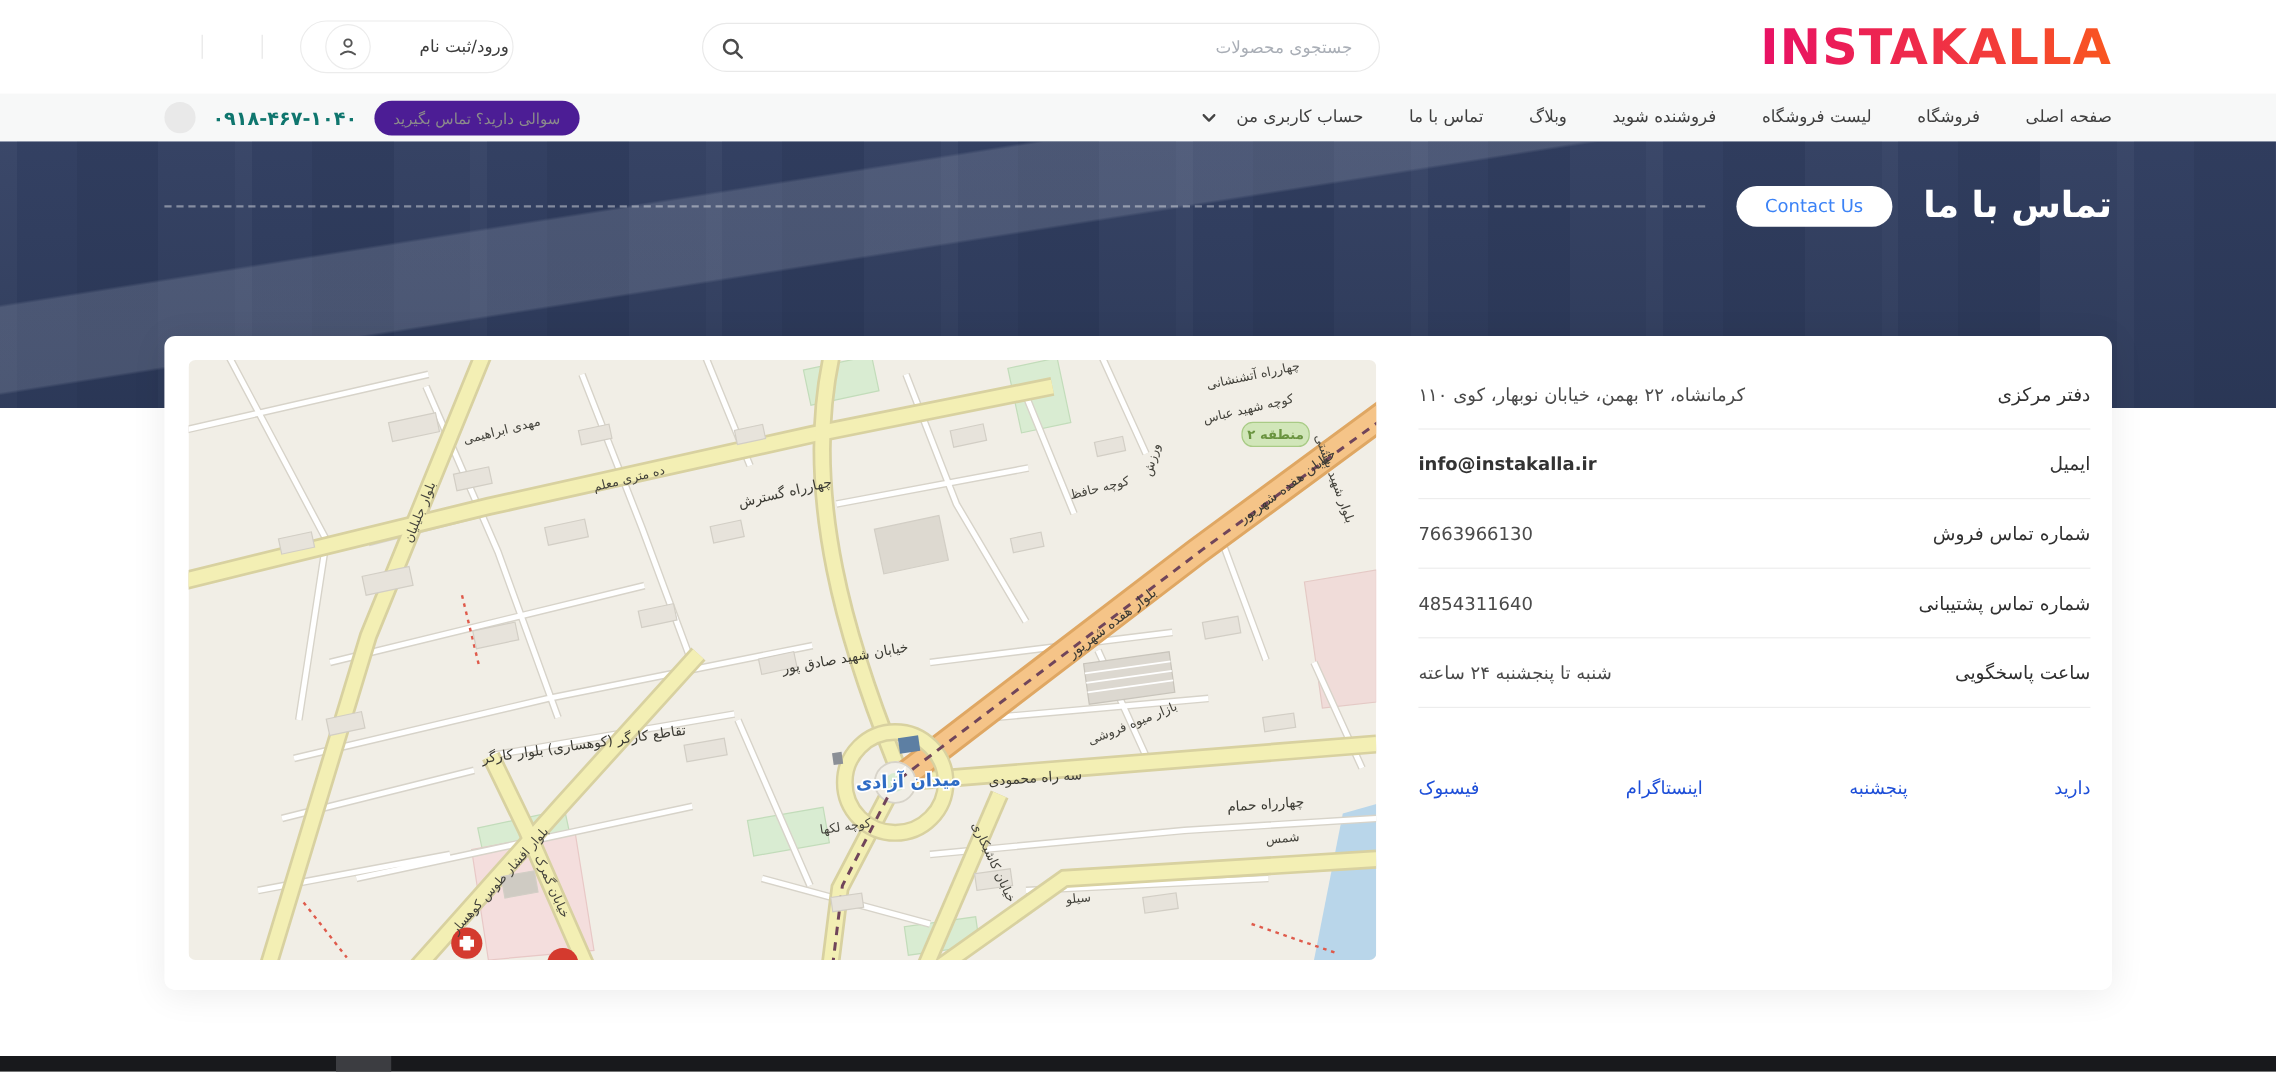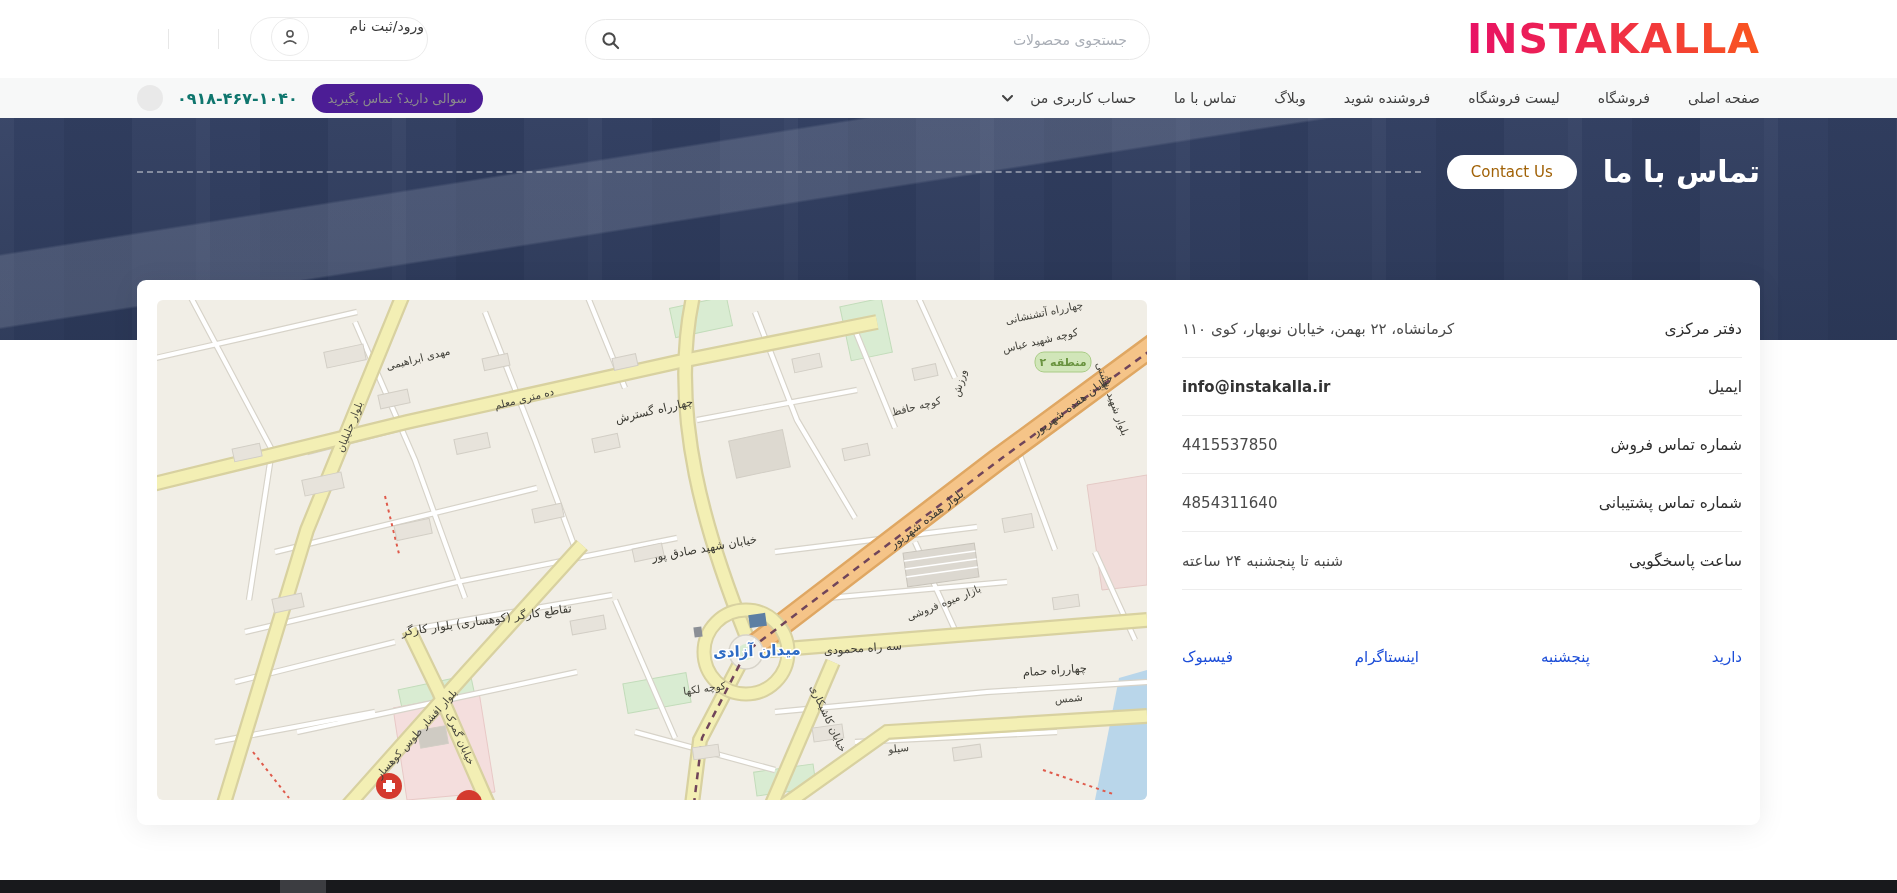--- a/index.html
+++ b/index.html
@@ -13,21 +13,21 @@
     background:linear-gradient(90deg,#e81165 0%,#ef2b4a 45%,#f9561f 100%);
     -webkit-background-clip:text; background-clip:text; color:transparent; }
   .search { position:absolute; left:585px; top:19px; width:565px; height:41px;
     border:1px solid #e9e9e9; border-radius:21px; background:#fff; }
   .search input { position:absolute; inset:0; border:none; outline:none; background:transparent;
     font-family:inherit; font-size:14px; color:#444; padding:0 22px 0 46px; text-align:right; }
   .search input::placeholder { color:#a9aeb6; }
   .search-icon { position:absolute; left:15px; top:11px; width:19px; height:19px; }
   .login-btn { position:absolute; left:250px; top:17px; width:178px; height:44px;
     border:1px solid #ececec; border-radius:22px; background:#fff; display:flex;
-    align-items:flex-start; justify-content:space-between; padding:0 3px 0 20px; cursor:pointer; }
+    align-items:center; justify-content:space-between; padding:0 3px 0 20px; cursor:pointer; }
   .login-btn .lbl { font-size:14px; color:#3c3c3c; }
   .person-circle { width:38px; height:38px; border:1px solid #ececec; border-radius:50%;
     display:flex; align-items:center; justify-content:center; }
   .hdr-divider { position:absolute; top:29px; width:1px; height:20px; background:#e7e7e7; }
 
   
   .navbar { position:relative; height:40px; background:#f7f8f8; display:flex;
     align-items:center; padding-right:137px; gap:38px; }
   .nav-item { font-size:14px; color:#3f3f3f; cursor:pointer; display:flex;
     align-items:center; gap:17px; white-space:nowrap; }
@@ -42,21 +42,21 @@
   .hero { position:relative; height:222px; overflow:hidden;
     background:
       linear-gradient(rgba(45,57,89,0.78), rgba(40,52,82,0.87)),
       repeating-linear-gradient(90deg,#6b7ba1 0 14px,#4a5b84 14px 64px,#39496e 64px 132px,#56668c 132px 196px); }
   .hero::before { content:""; position:absolute; inset:0;
     background:linear-gradient(171deg, transparent 26%, rgba(139,148,170,0.30) 26.5%,
       rgba(139,148,170,0.30) 40%, transparent 40.5%); }
   .hero-row { position:absolute; top:36px; left:0; right:0; display:flex;
     align-items:center; padding:0 137px; gap:26px; }
   .hero-title { color:#fff; font-size:30px; font-weight:700; white-space:nowrap; }
-  .hero-badge { background:#fff; color:#a16207; font-size:15px; padding:8px 24px;
+  .hero-badge { background:#fff; color:#3b82f6; font-size:15px; padding:8px 24px;
     border-radius:19px; white-space:nowrap; }
   .hero-dots { flex:1; border-top:2px dashed rgba(255,255,255,0.4); height:0; }
 
   
   .main-wrap { position:relative; z-index:3; }
   .card { margin:-60px 137px 0; height:545px; background:#fff; border-radius:9px;
     box-shadow:0 4px 28px rgba(0,0,0,0.08); display:flex; gap:35px;
     padding:20px 18px 25px 20px; }
   .panel { width:560px; }
   .info-row { height:58px; display:flex; align-items:center; justify-content:space-between;
@@ -158,21 +158,21 @@
       <div class="info-row">
         <span class="info-label">دفتر مرکزی</span>
         <span class="info-value">کرمانشاه، ۲۲ بهمن، خیابان نوبهار، کوی ۱۱۰</span>
       </div>
       <div class="info-row">
         <span class="info-label">ایمیل</span>
         <span class="info-value ltr em">info@instakalla.ir</span>
       </div>
       <div class="info-row">
         <span class="info-label">شماره تماس فروش</span>
-        <span class="info-value ltr">4415537850</span>
+        <span class="info-value ltr">7663966130</span>
       </div>
       <div class="info-row">
         <span class="info-label">شماره تماس پشتیبانی</span>
         <span class="info-value ltr">4854311640</span>
       </div>
       <div class="info-row">
         <span class="info-label">ساعت پاسخگویی</span>
         <span class="info-value">شنبه تا پنجشنبه ۲۴ ساعته</span>
       </div>
 

